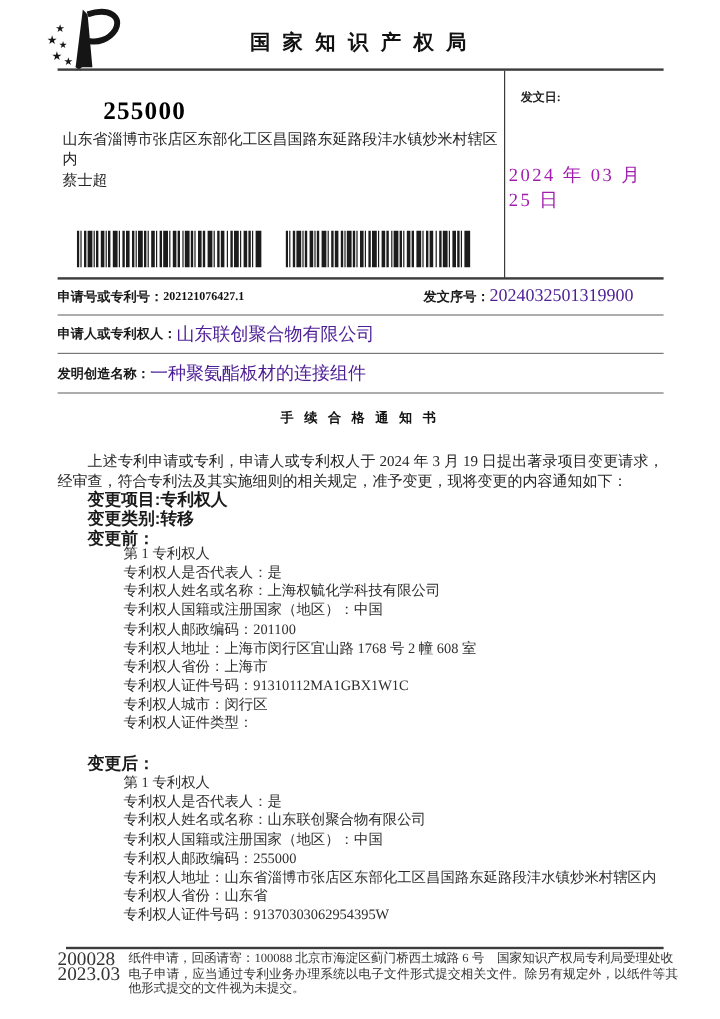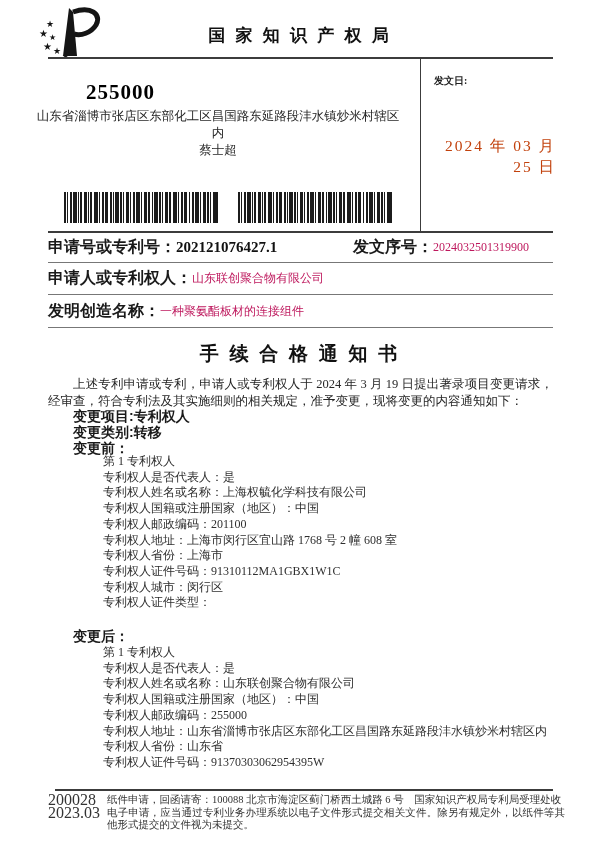--- a/index.html
+++ b/index.html
@@ -12,33 +12,33 @@
   .abs{position:absolute;}
   .hei{font-family:"Liberation Sans","DejaVu Sans",sans-serif;font-weight:bold;color:#1a1a1a;}
   .song{font-family:"Liberation Serif","DejaVu Serif",serif;}
   .rule{background:#3c3c3c;}
   .org-title{
     left:0;right:0;top:24px;text-align:center;
     font-size:17px;font-weight:bold;letter-spacing:3px;color:#111;
   }
   .doc-title{
     left:0;right:0;top:341px;text-align:center;
-    font-size:19px;font-weight:bold;letter-spacing:3px;color:#111;
+    font-size:11px;font-weight:bold;letter-spacing:3px;color:#111;
   }
   .postal{left:86px;top:80px;font-size:21px;font-weight:bold;color:#000000;letter-spacing:1px;}
-  .addr-wrap{left:32px;top:108px;width:372px;text-align:center;font-size:12.5px;line-height:17px;}
+  .addr-wrap{left:52px;top:108px;width:372px;font-size:12.5px;line-height:17px;}
   .issue-label{left:434px;top:74px;font-size:10px;font-weight:bold;color:#222;}
-  .issue-date{left:424px;top:136px;width:132px;text-align:right;font-size:15.5px;letter-spacing:2px;color:#c2410c;}
+  .issue-date{left:424px;top:136px;width:132px;text-align:left;font-size:15.5px;letter-spacing:2px;color:#a21caf;}
   .vline{left:420px;top:59px;width:1px;height:173px;background:#3c3c3c;}
   .info-table{left:48px;top:233px;width:505px;font-size:12px;}
   .info-row{position:relative;display:flex;align-items:center;border-bottom:1px solid #777;}
   .r1{height:29px;} .r2{height:31px;} .r3{height:32px;}
-  .lbl{font-size:16px;white-space:nowrap;}
-  .val{font-size:12px;white-space:nowrap;color:#be185d;}
-  .val-b{font-weight:bold;color:#111;font-size:15px;}
+  .lbl{font-size:11px;white-space:nowrap;}
+  .val{font-size:15px;white-space:nowrap;color:#4c1d95;}
+  .val-b{font-weight:bold;color:#111;font-size:10px;}
   .pair2{position:absolute;left:305px;display:flex;align-items:center;}
   .para{
     left:48px;top:376px;width:505px;font-size:12.5px;line-height:16.5px;
     text-align:justify;text-indent:2em;color:#262626;
   }
   .bold-line{left:73px;font-size:14px;}
   .detail-list{left:103px;width:450px;font-size:12px;line-height:15.7px;color:#2e2e2e;}
   .detail-list div{white-space:nowrap;}
   .footer-rule{left:55px;top:789px;width:498px;height:2px;}
   .footer-codes{left:48px;top:794px;font-size:16px;line-height:12.5px;color:#333;}

